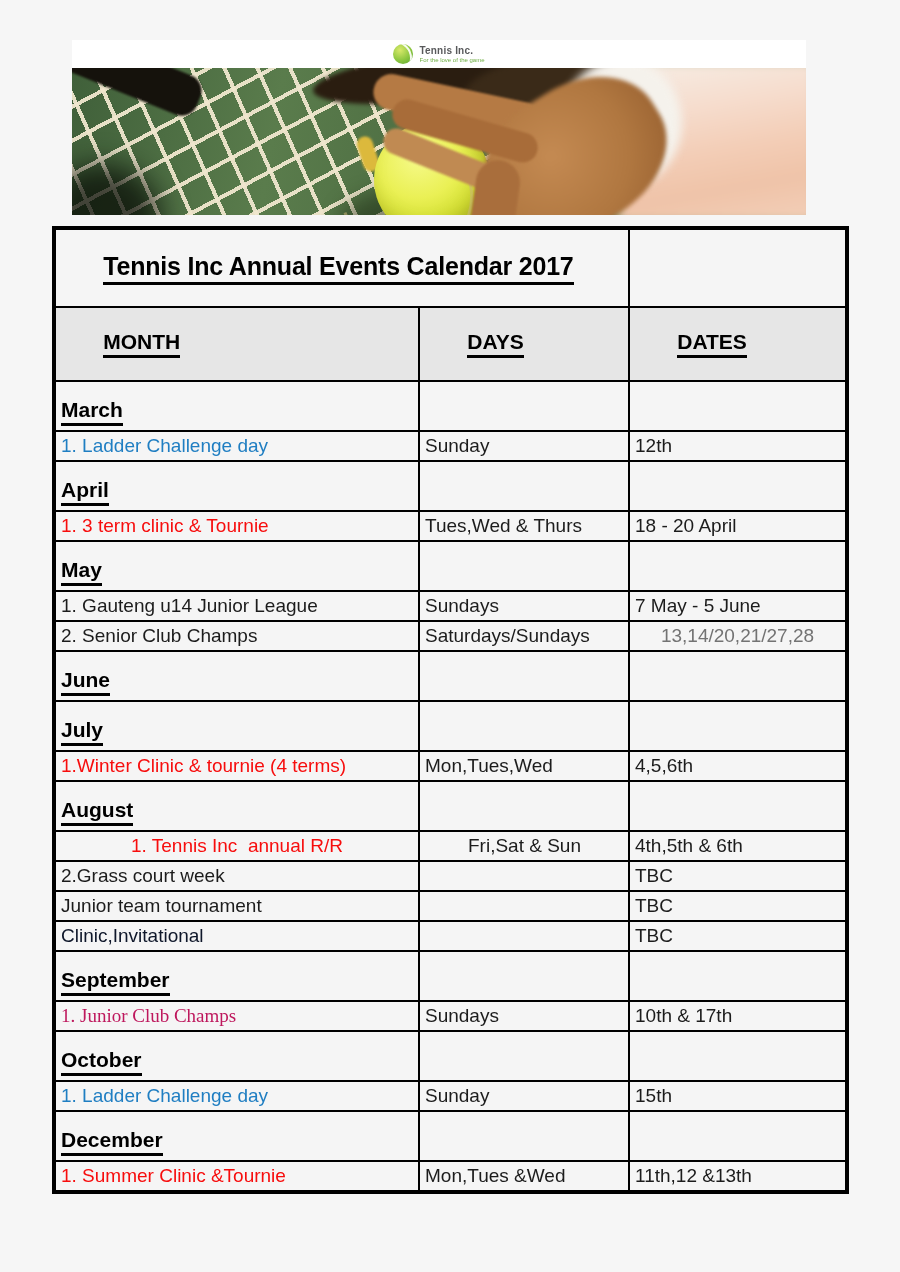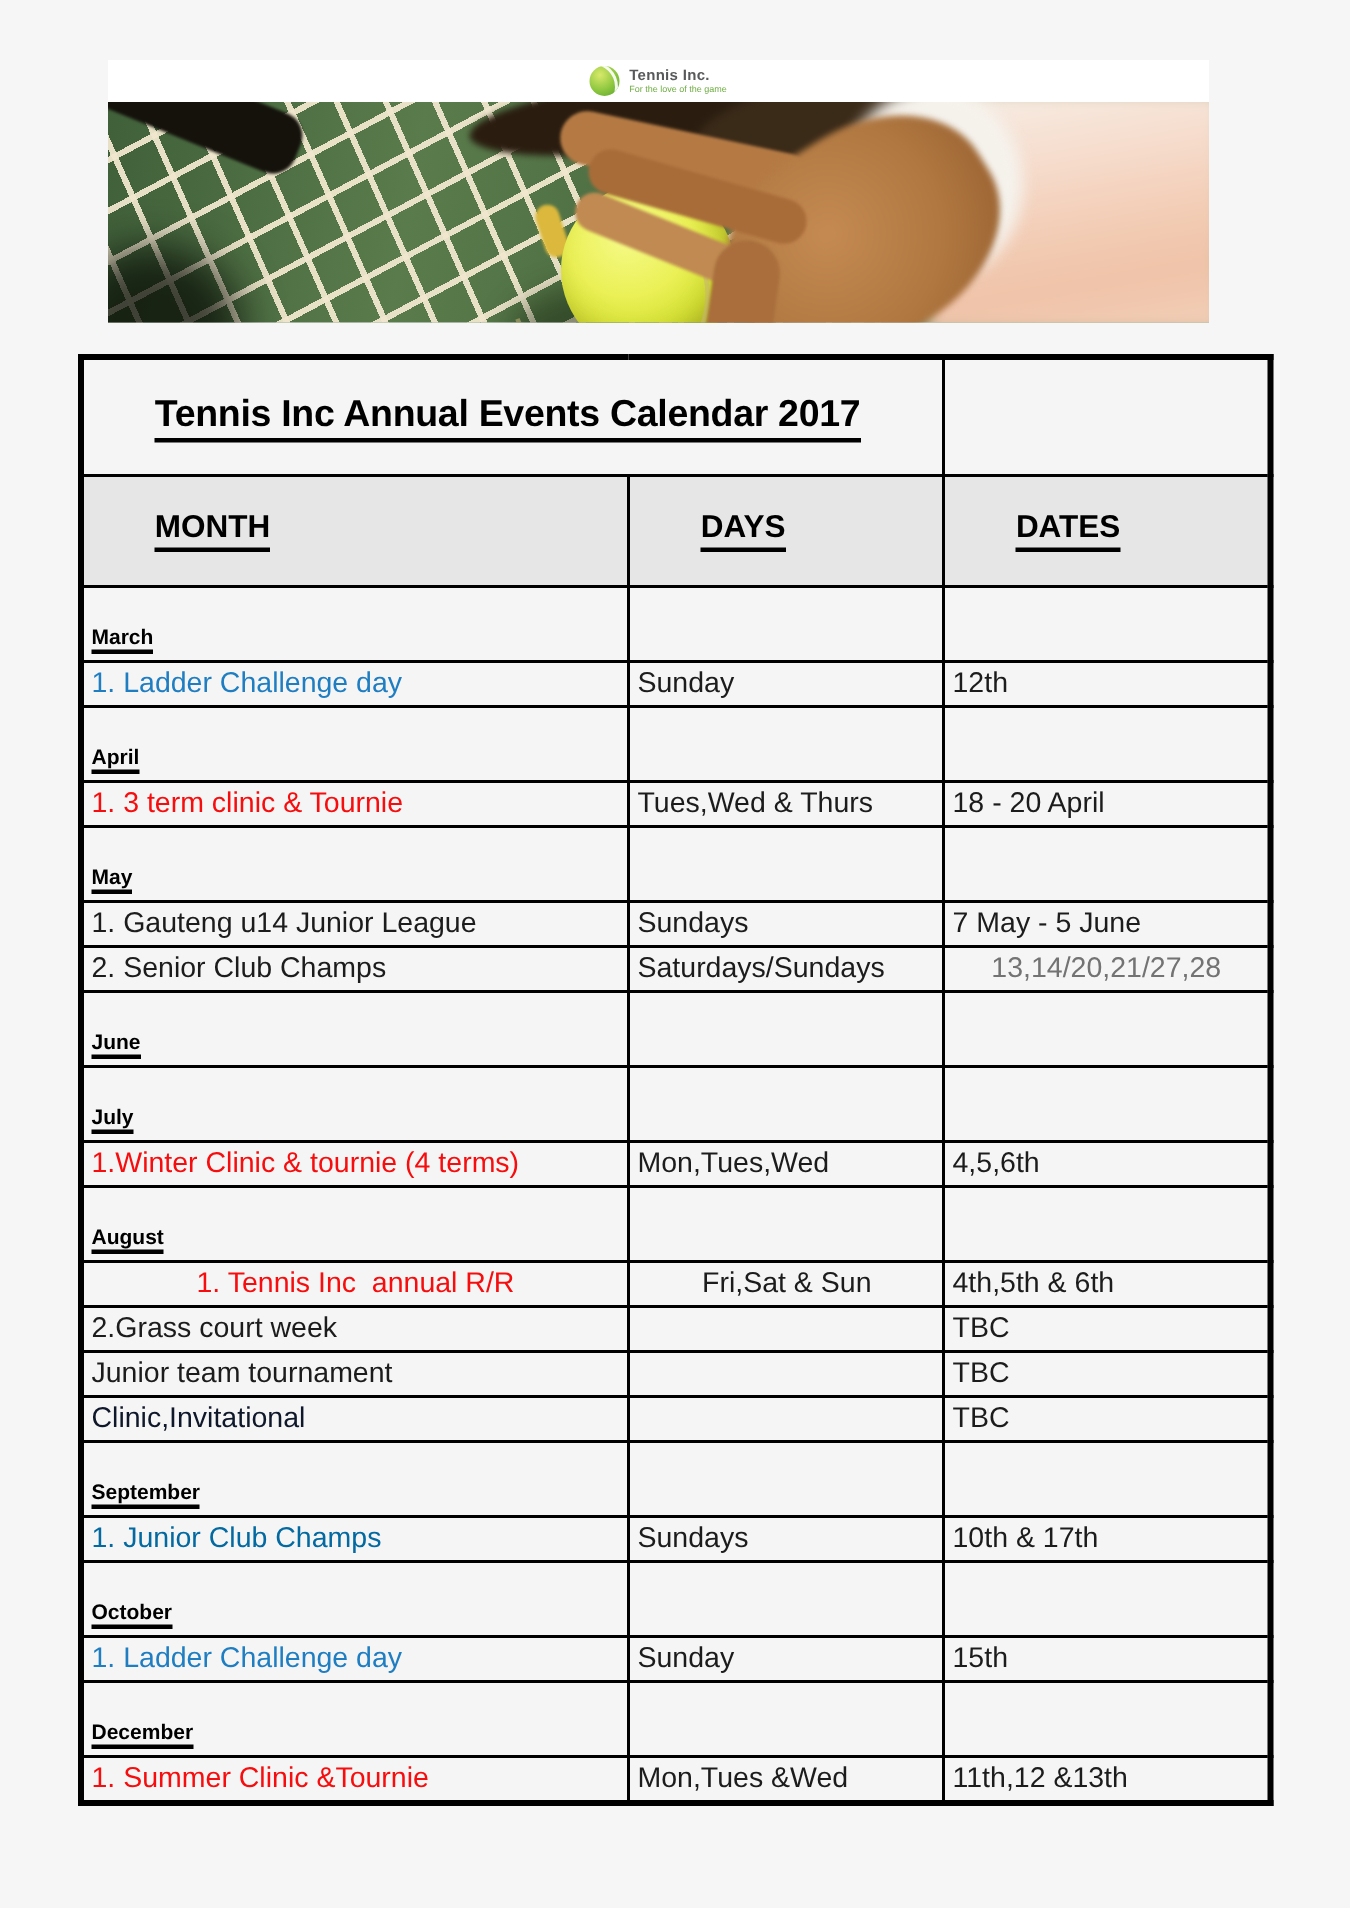--- a/index.html
+++ b/index.html
@@ -93,42 +93,42 @@
     background:linear-gradient(170deg,#f7efe7 0%,#f6ddce 30%,#f3cdb6 55%,#efc3a8 75%,#f3d0ba 100%);
     filter:blur(6px);
   }
   .corner-shadow{
     position:absolute;left:-30px;top:96px;width:120px;height:110px;border-radius:50%;
     background:rgba(8,12,6,.75);filter:blur(14px);
   }
 
   
   .calendar{
-    position:absolute;left:52px;top:236px;width:793px;
+    position:absolute;left:52px;top:226px;width:793px;
     border-collapse:collapse;table-layout:fixed;background:#f5f5f5;
     border:4px solid #000;
   }
   .calendar td{
     border:2px solid #000;padding:0 5px;overflow:hidden;white-space:pre-wrap;
     font-size:19px;line-height:1.15;
   }
   col.c1{width:365px;} col.c2{width:210px;} col.c3{width:218px;}
   .title-row td{height:36px;vertical-align:middle;}
   .table-title{
     display:inline-block;font-size:25px;font-weight:bold;color:#000;
     border-bottom:3px solid #000;padding-bottom:1px;letter-spacing:-0.2px;
   }
   .header-row td{background:#e6e6e6;height:31px;vertical-align:middle;}
   .col-head{
     display:inline-block;font-size:21px;font-weight:bold;color:#000;
     border-bottom:3px solid #000;padding-bottom:1px;
   }
   .month-row td{height:44px;vertical-align:bottom;padding-bottom:4px;}
   .month-label{
-    display:inline-block;font-size:14px;font-weight:bold;color:#000;
+    display:inline-block;font-size:21px;font-weight:bold;color:#000;
     border-bottom:3px solid #000;padding-bottom:1px;
   }
   .event-row td{height:28px;vertical-align:middle;}
 </style>
 </head>
 <body>
 
 <div class="logo-band">
   <span class="logo-ball"></span>
   <span class="logo-textcol">
@@ -253,21 +253,21 @@
         <td style="color: #0f172a;">Clinic,Invitational</td>
         <td style="color: rgb(28, 28, 28);"></td>
         <td style="color: rgb(28, 28, 28);">TBC</td>
       </tr>
       <tr class="month-row">
         <td><span class="month-label">September</span></td>
         <td></td>
         <td></td>
       </tr>
       <tr class="event-row">
-        <td style="color: #0369a1;">1. Junior Club Champs</td>
+        <td style="color: #be185d; font-family: Liberation Serif, serif;">1. Junior Club Champs</td>
         <td style="color: rgb(28, 28, 28);">Sundays</td>
         <td style="color: rgb(28, 28, 28);">10th &amp; 17th</td>
       </tr>
       <tr class="month-row">
         <td><span class="month-label">October</span></td>
         <td></td>
         <td></td>
       </tr>
       <tr class="event-row">
         <td style="color: rgb(31, 126, 194);">1. Ladder Challenge day</td>

